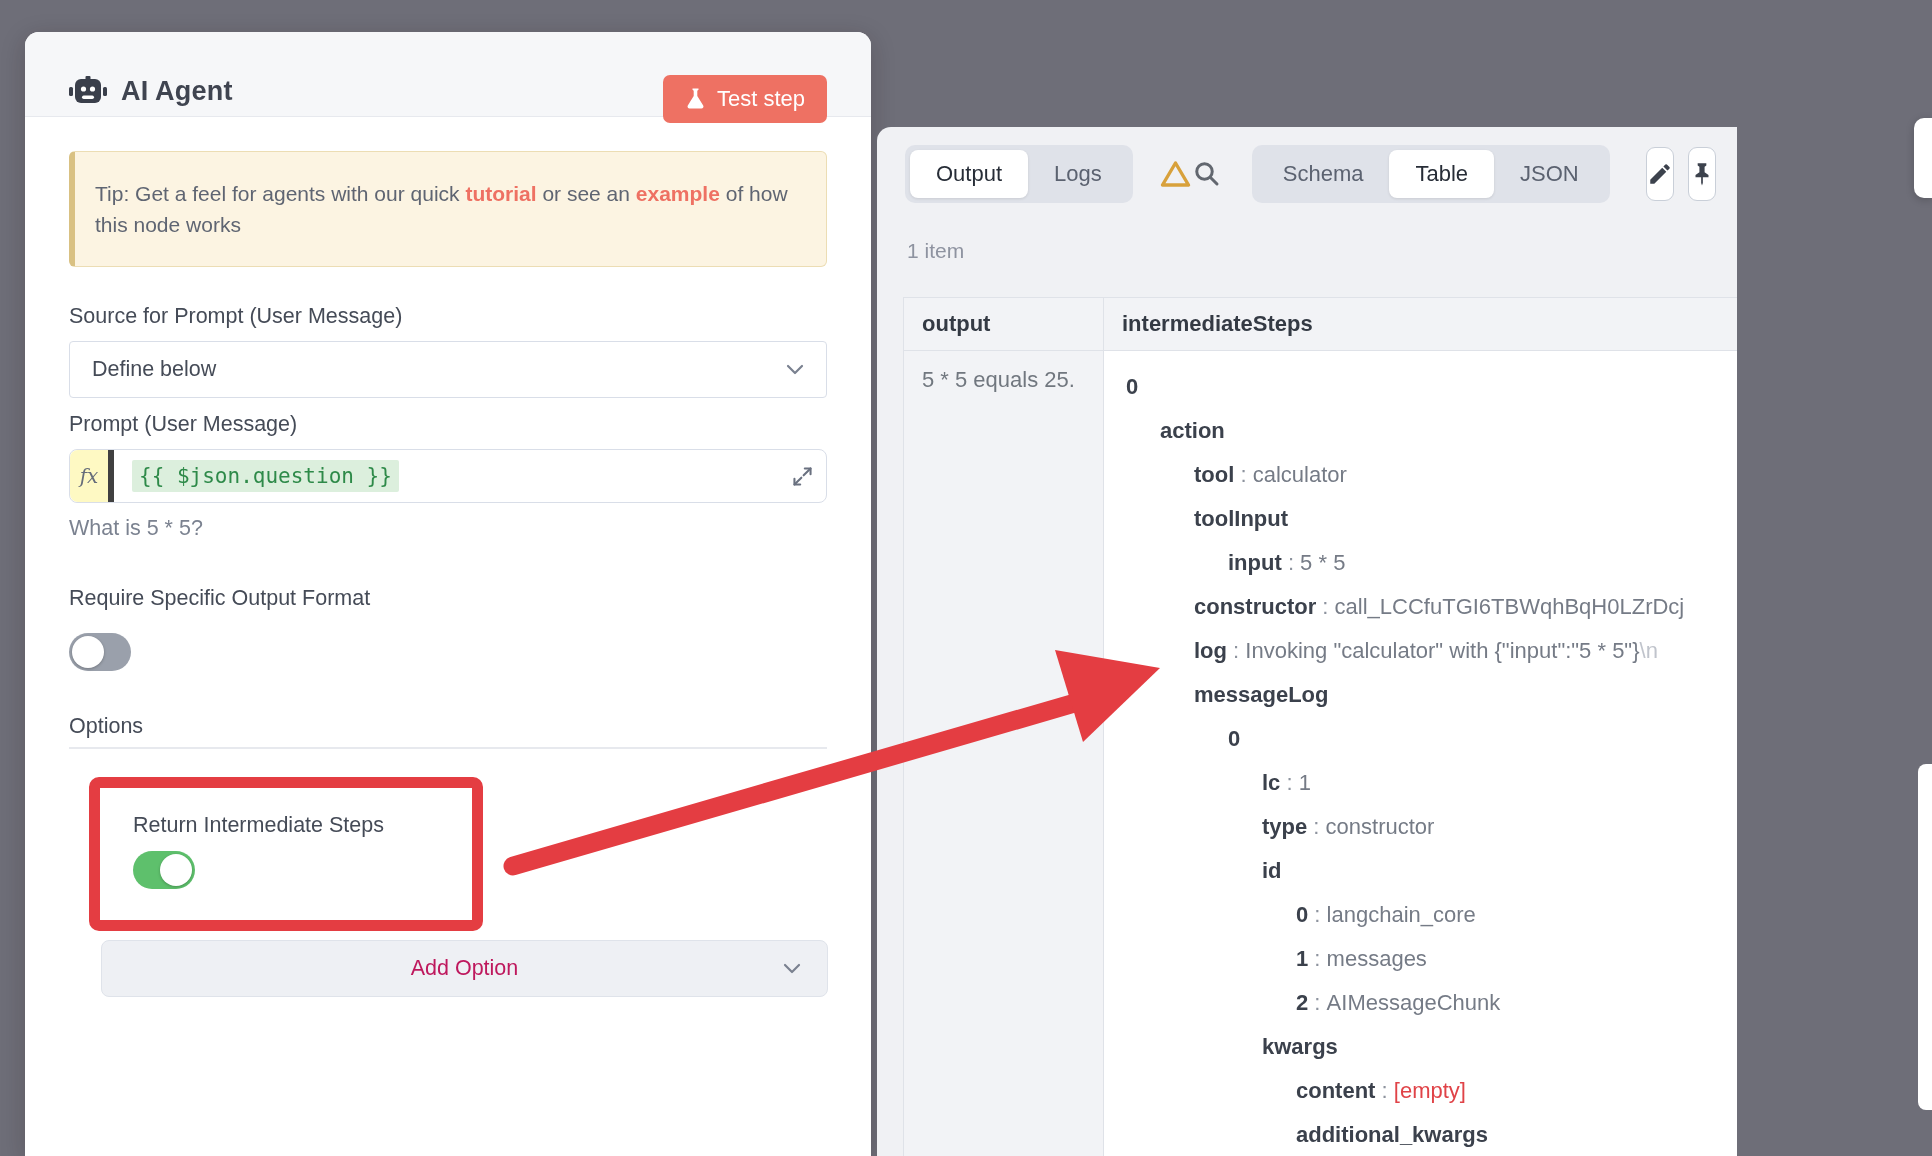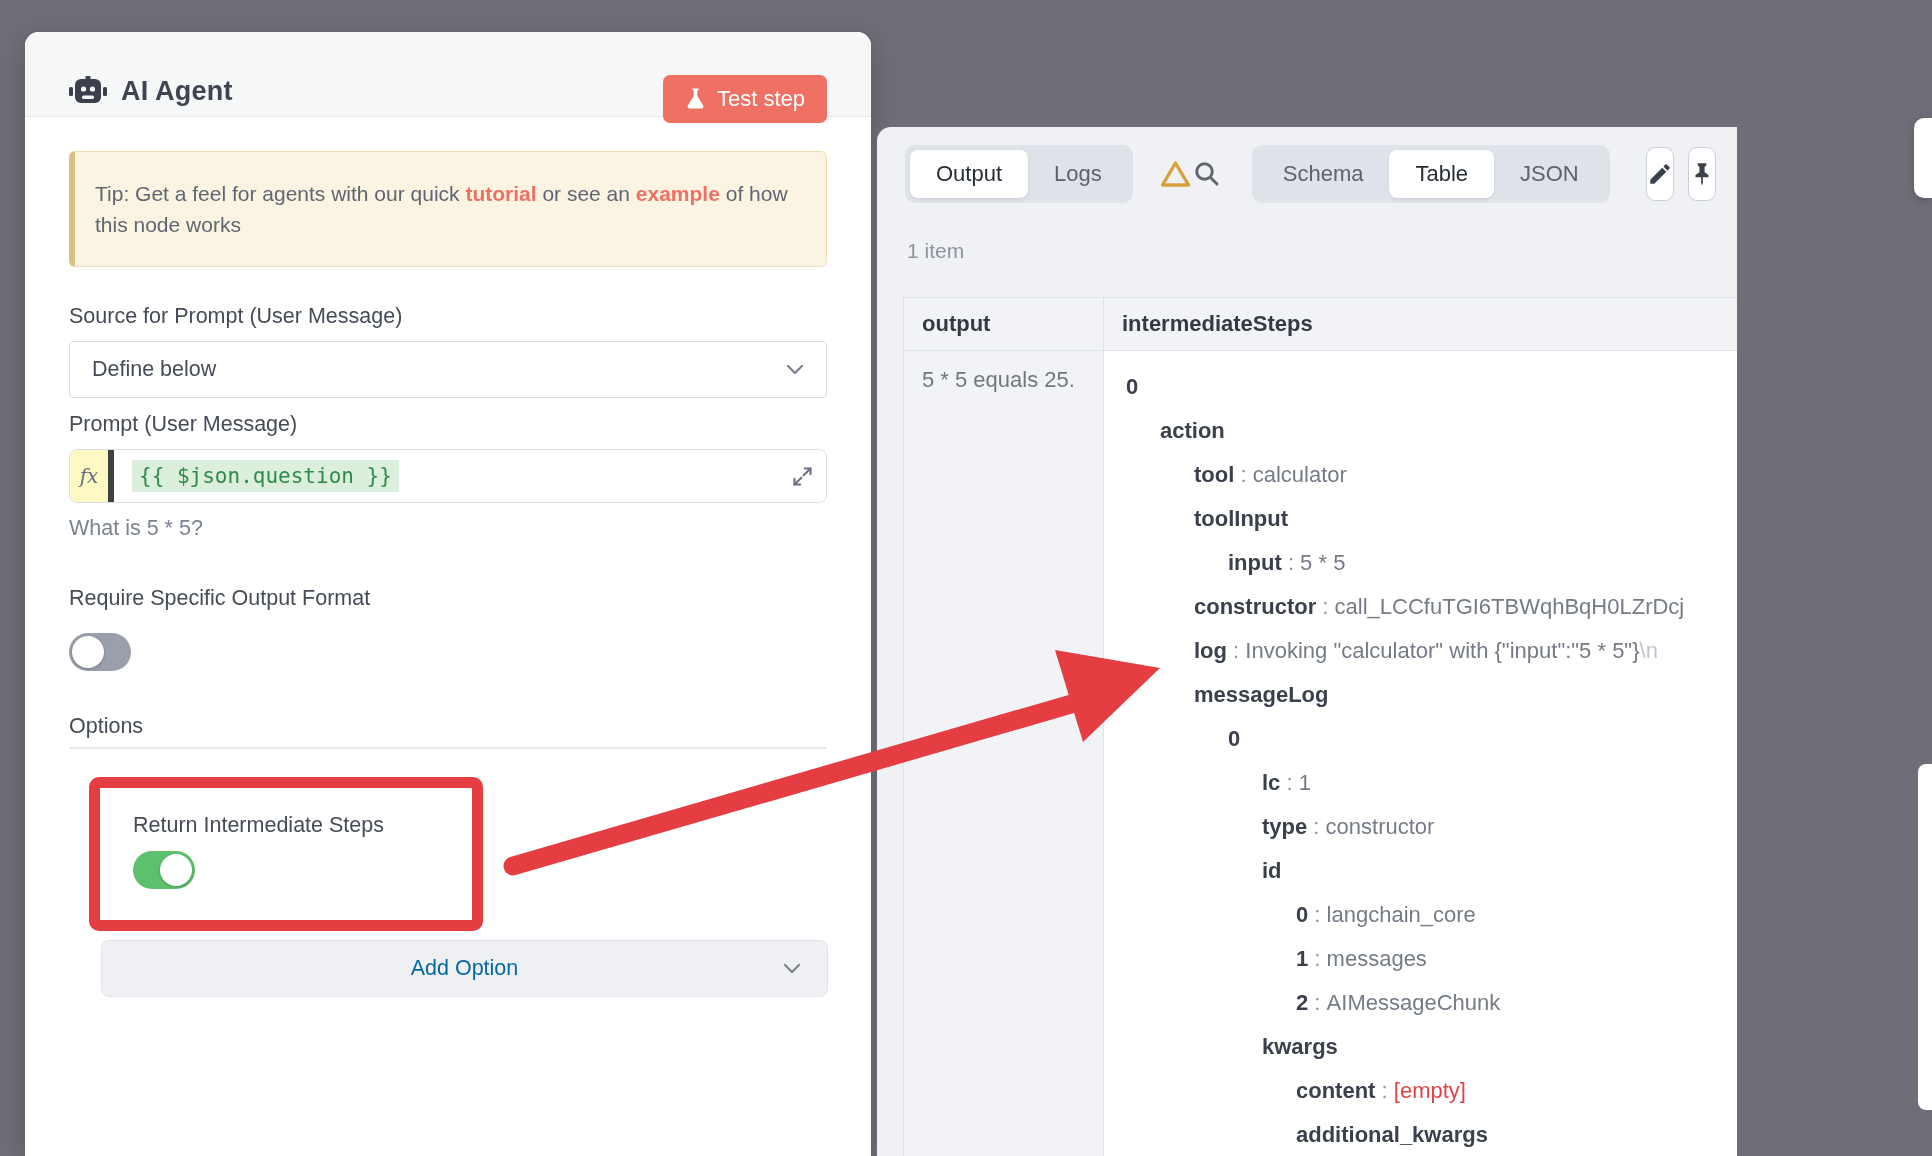--- a/index.html
+++ b/index.html
@@ -101,21 +101,21 @@
     border:11px solid var(--annotation,#e43d42); border-radius:10px;
     z-index:40; pointer-events:none;
   }
   .red-annotation .inner { padding:24px 0 0 33px; pointer-events:auto; }
   .red-annotation .toggle { margin-top:13px; }
 
   .add-option {
     position:absolute; left:76px; top:789px; width:727px; height:57px;
     background:#eef0f4; border:1px solid #dfe3ea; border-radius:8px;
     display:flex; align-items:center; justify-content:center;
-    font-size:21.5px; color:#0369a1; cursor:pointer;
+    font-size:21.5px; color:#be185d; cursor:pointer;
   }
   .add-option .chev { position:absolute; right:26px; top:22px; }
 
   
   .right-panel {
     position:absolute; left:877px; top:95px; width:860px; height:1061px;
     background:var(--panel-bg,#f0f1f4); border-radius:14px 0 0 0; overflow:hidden;margin-top:32px;
   }
   .out-toolbar {
     position:absolute; left:28px; right:50px; top:18px; height:58px;

